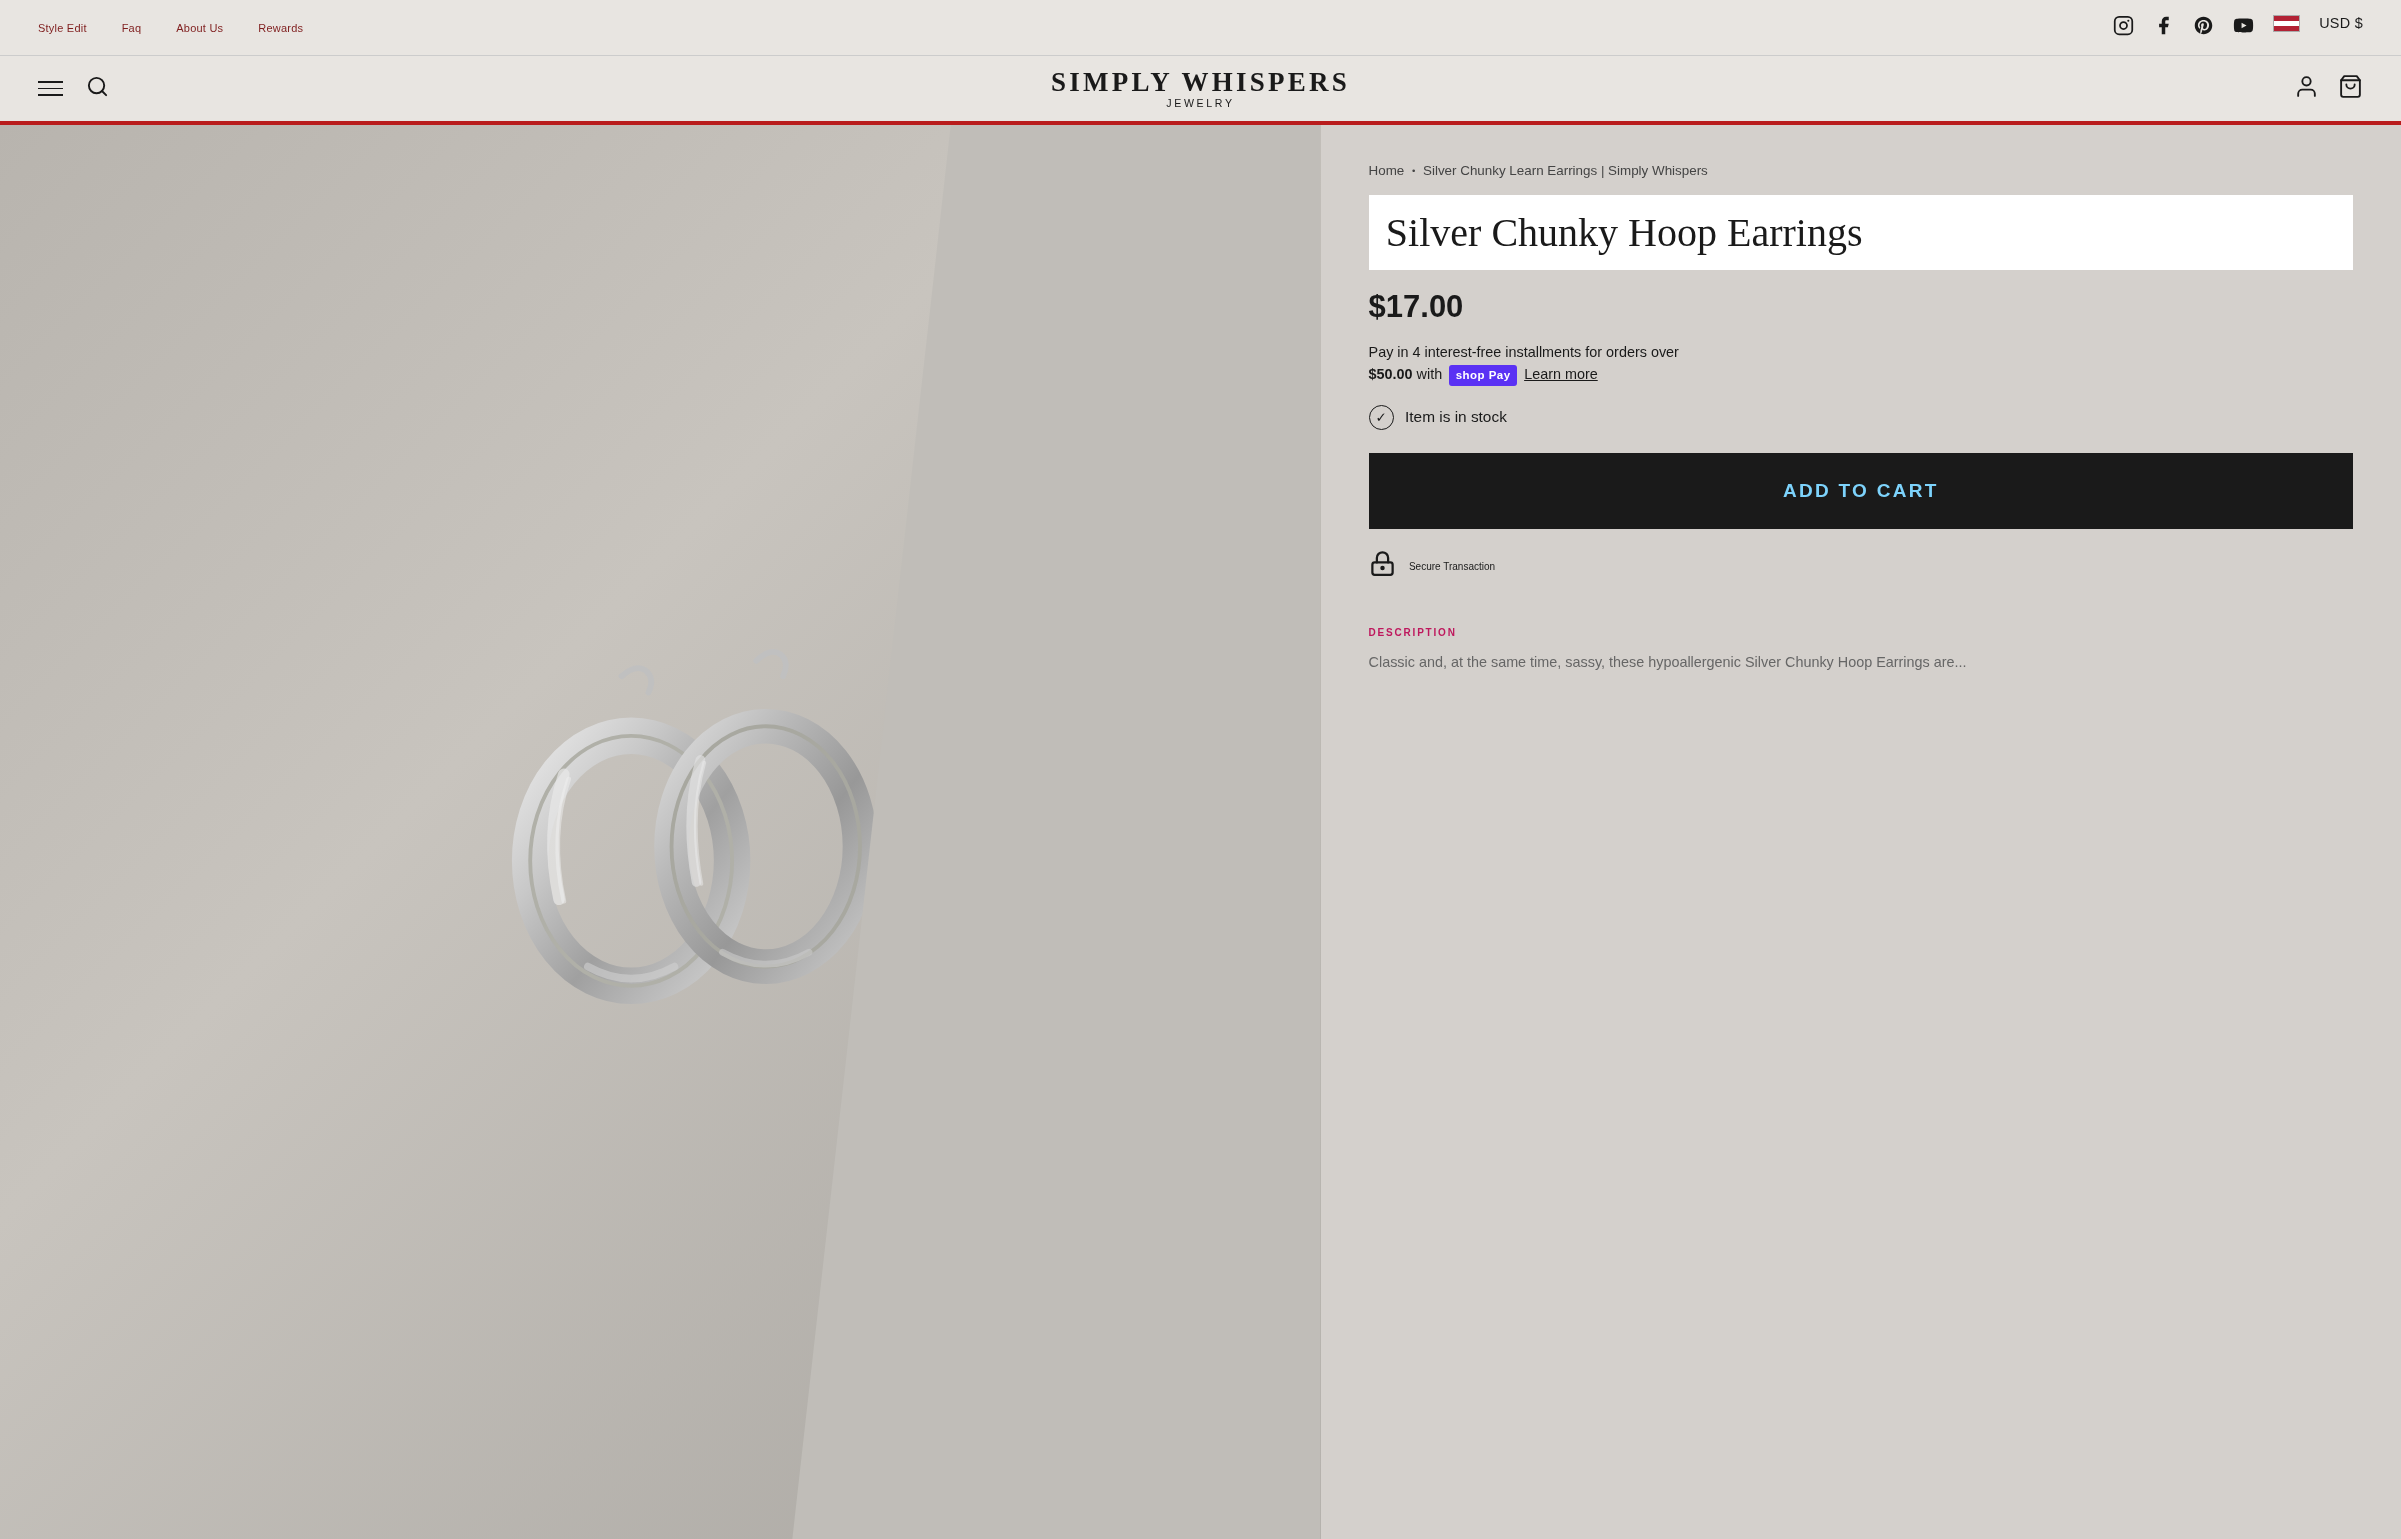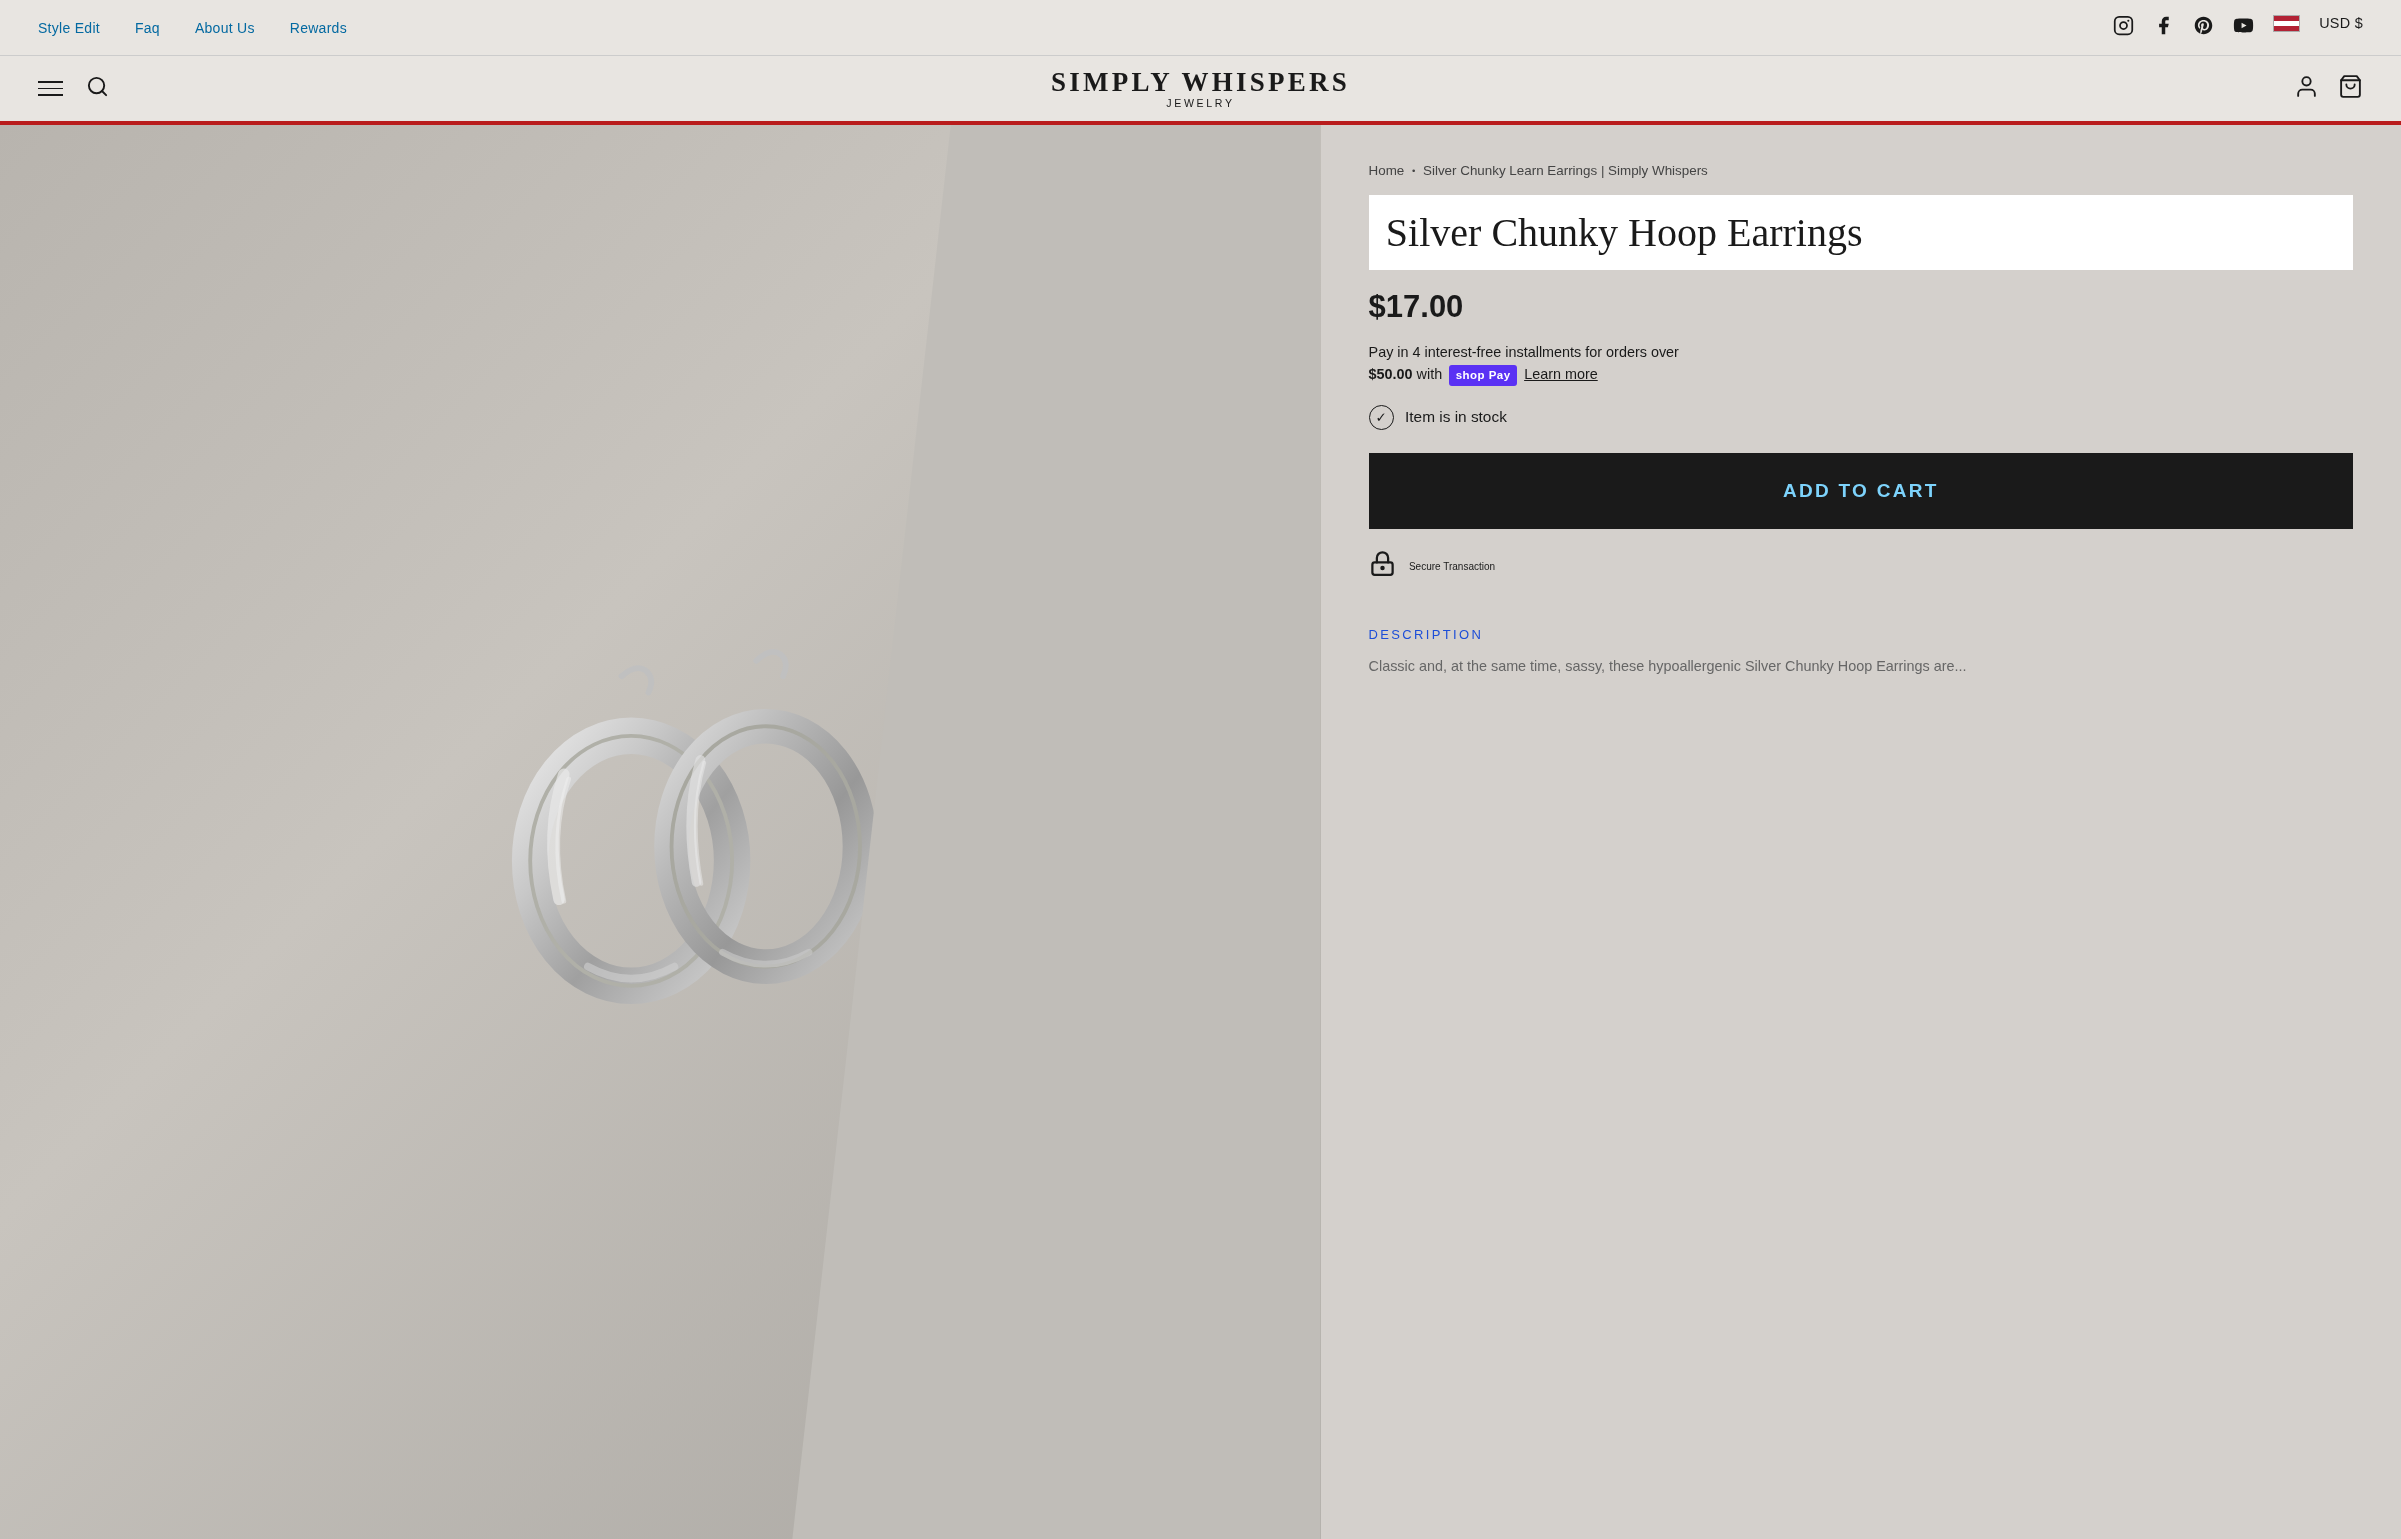--- a/index.html
+++ b/index.html
@@ -20,22 +20,22 @@
       padding: 0 38px;
       height: 56px;
     }
     .top-bar-left {
       display: flex;
       gap: 35px;
       align-items: center;
     }
     .top-bar-left a {
       text-decoration: none;
-      color: #0369a1;
-      font-size: 14px;
+      color: #7f1d1d;
+      font-size: 11px;
       letter-spacing: 0.02em;
     }
     .top-bar-right {
       display: flex;
       align-items: flex-start;
       gap: 19px;
     }
     .top-bar-right .social-icon {
       font-size: 19px;
       color: #1a1a1a;
@@ -270,25 +270,25 @@
       margin-bottom: 44px;
     }
     .lock-icon {
       font-size: 23px;
     }
 
     .description-section {
       margin-top: 9.6px;
     }
     .description-title {
-      font-size: 13px;
-      font-weight: 400;
+      font-size: 10px;
+      font-weight: 700;
       letter-spacing: 0.18em;
       text-transform: uppercase;
-      color: #1d4ed8;
+      color: #be185d;
       margin-bottom: 13.4px;
     }
     .description-text {
       font-size: 14.4px;
       color: #666;
       line-height: 1.6;
     }
 
     
     .diagonal-bg {

